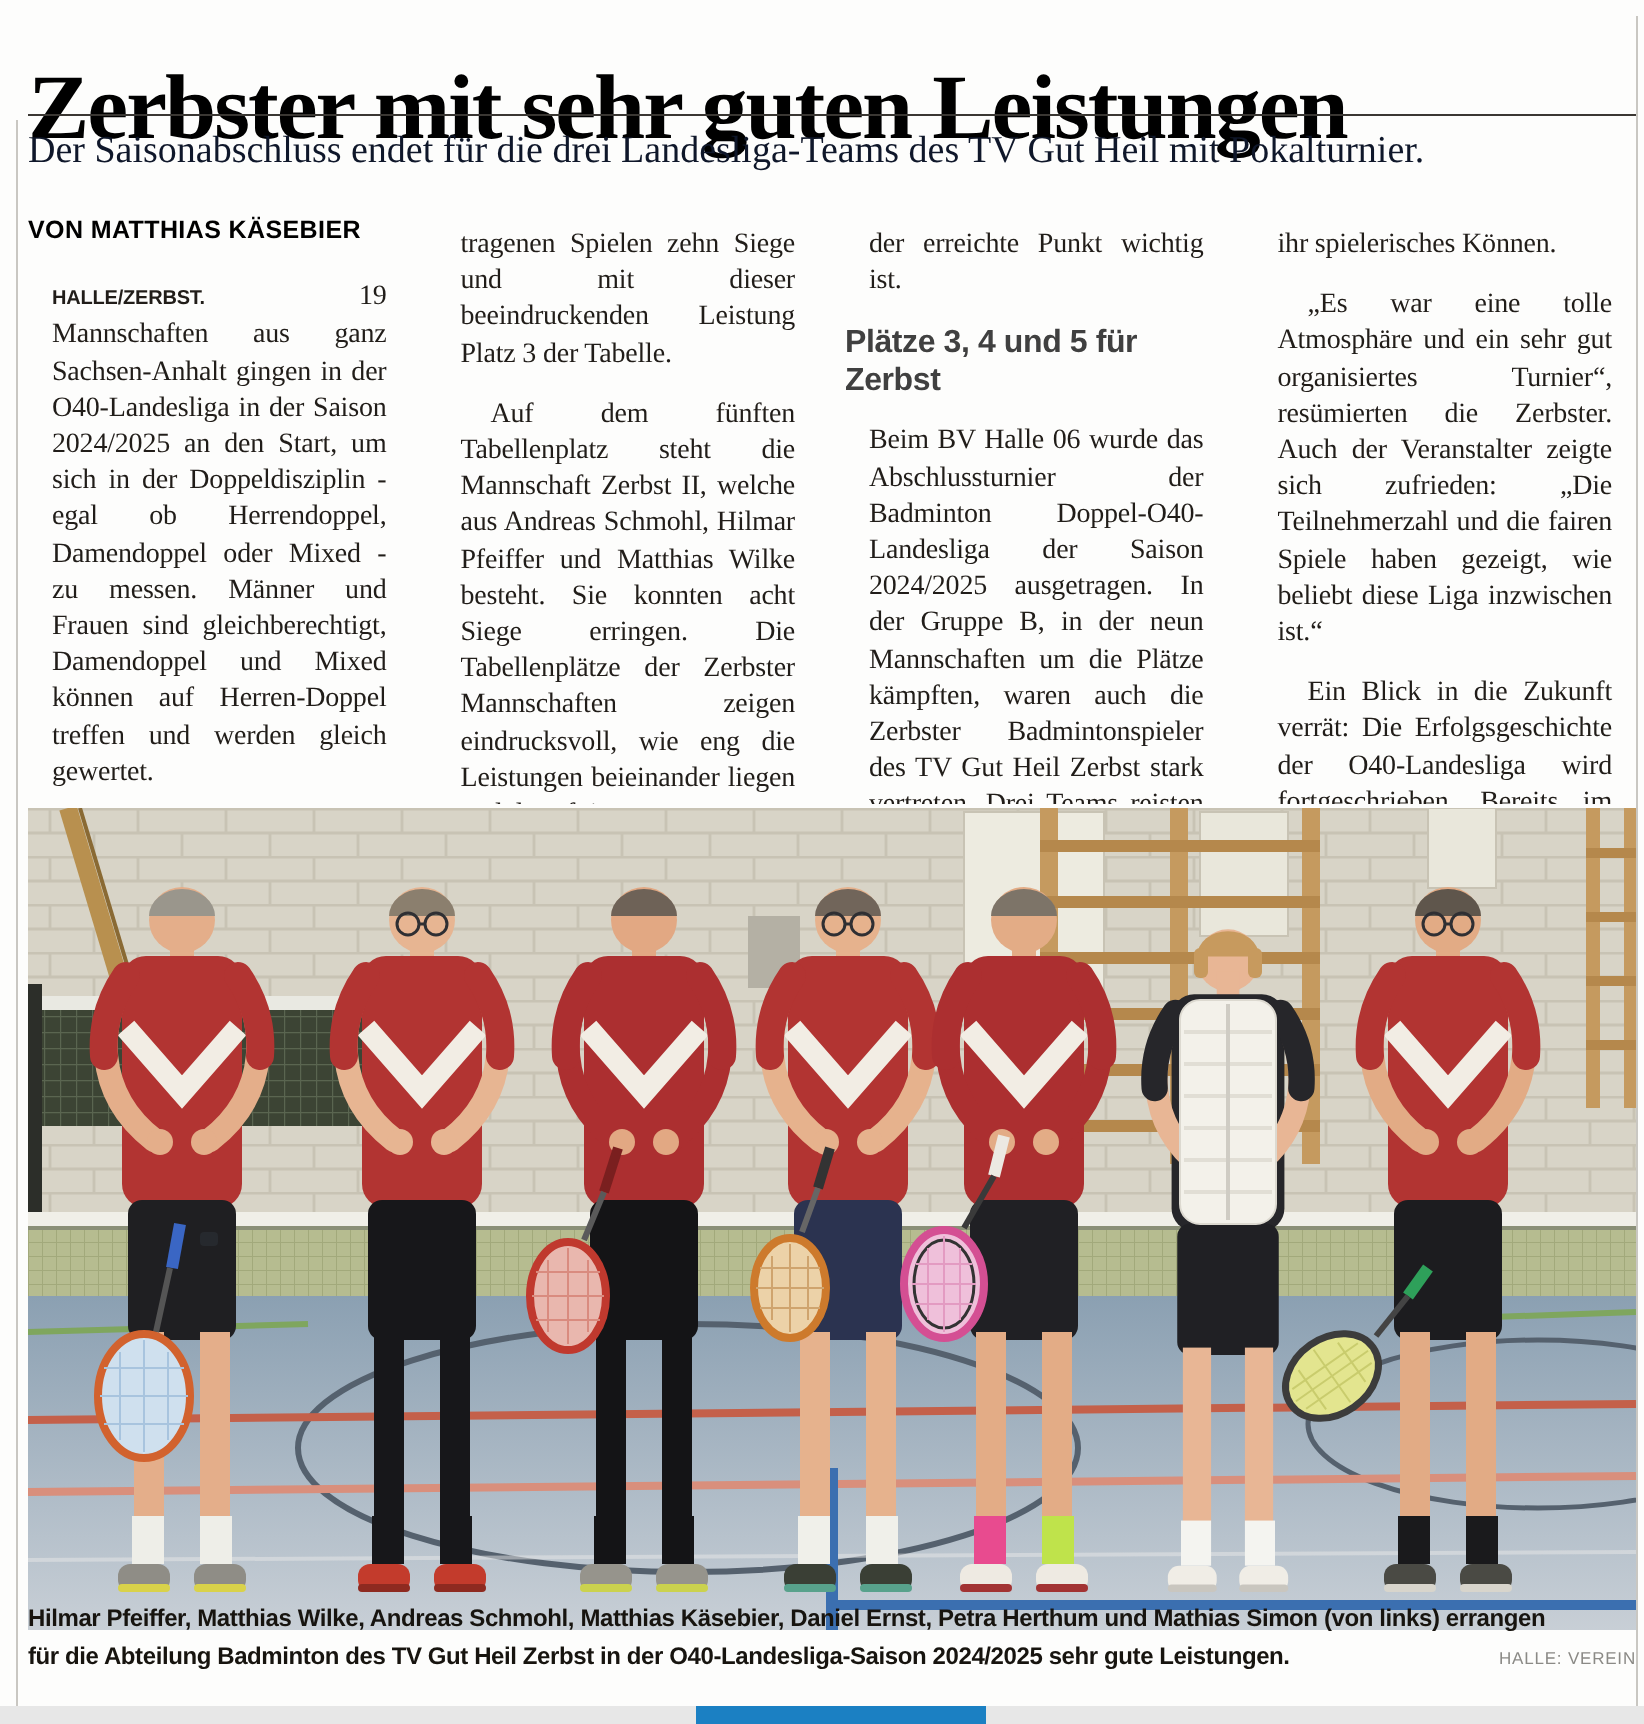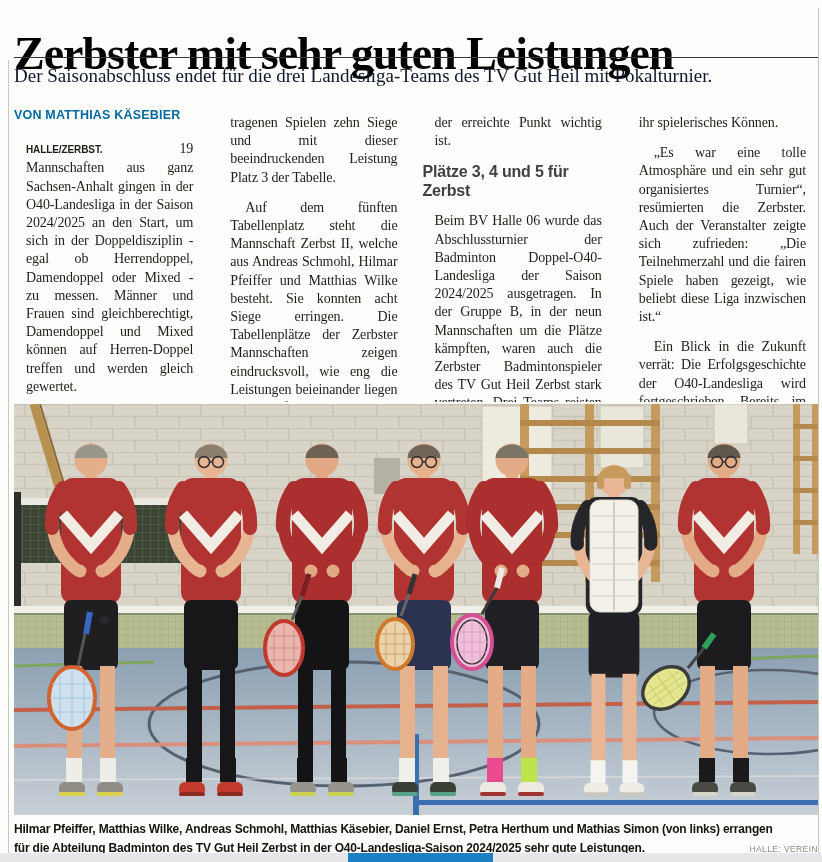--- a/index.html
+++ b/index.html
@@ -16,30 +16,30 @@
   #subheadline{position:absolute;left:14px;top:63px;width:804px;
     font-size:19px;line-height:26px;color:#0f172a;}
 
   #body-cols{position:absolute;left:14px;top:102px;width:804px;height:300px;
     display:flex;gap:13px;overflow:hidden;}
   .col{flex:1 1 0;font-size:14px;line-height:18.2px;text-align:justify;
     hyphens:auto;-webkit-hyphens:auto;letter-spacing:-0.1px;color:#211d19;overflow:hidden;}
   .col p{margin:12px;text-indent:15px;}
   .col p.nofirst{text-indent:0;}
   #byline{font-family:"Liberation Sans",sans-serif;font-size:12.5px;font-weight:bold;
-    letter-spacing:0.2px;color:#0369a1;margin:4px 0 16px 0;text-align:left;}
+    letter-spacing:0.2px;color:#000000;margin:4px 0 16px 0;text-align:left;}
   .dateline{font-family:"Liberation Sans",sans-serif;font-weight:bold;font-size:10px;}
   .col h3{font-family:"Liberation Sans",sans-serif;font-size:16px;line-height:19px;
     margin:9px 0 3px 0;color:#404040;text-align:left;letter-spacing:-0.2px;}
 
   #photo-wrap{position:absolute;left:14px;top:404px;width:804px;height:411px;
     background:#d8d4c7;overflow:hidden;}
   #photo-wrap svg{display:block;}
 
-  #caption-wrap{position:absolute;left:14px;top:820px;width:804px;}
+  #caption-wrap{position:absolute;left:14px;top:800px;width:804px;}
   #photo-caption{font-family:"Liberation Sans",sans-serif;font-weight:bold;
     font-size:12px;line-height:19px;letter-spacing:-0.2px;color:#17140f;width:760px;}
   #photo-credit{position:absolute;right:0;top:24px;font-family:"Liberation Sans",sans-serif;
     font-size:8.5px;letter-spacing:0.4px;color:#8b8a86;}
 
   #scrollbar-track{position:absolute;left:0;bottom:0;width:822px;height:9px;background:#e7e7e7;}
   #scrollbar-thumb{position:absolute;left:348px;bottom:0;width:145px;height:9px;background:#1b80c3;}
 </style>
 </head>
 <body>

